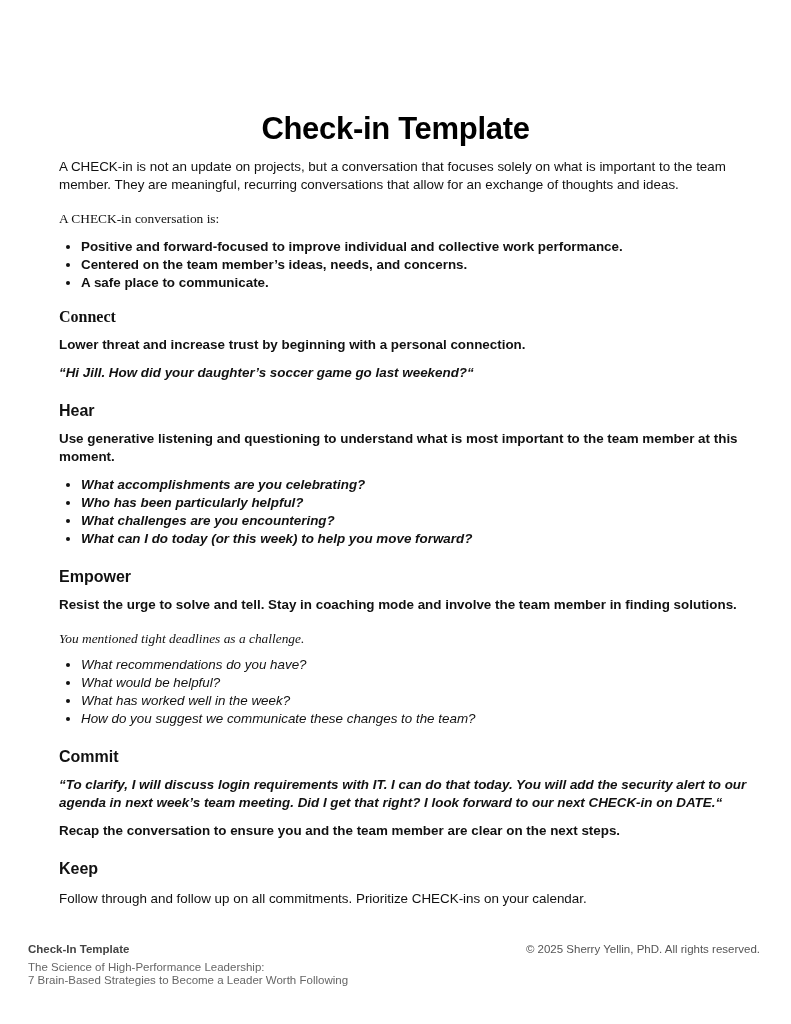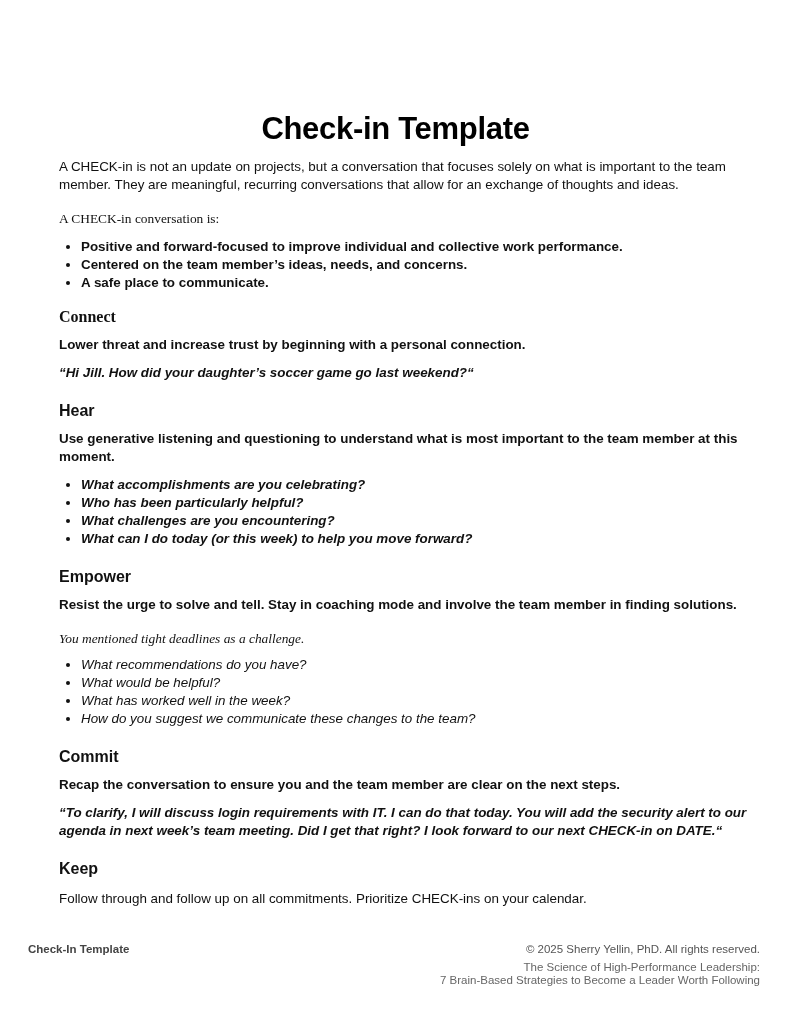--- a/index.html
+++ b/index.html
@@ -12,21 +12,21 @@
   ul { margin: 0; padding-left: 22px; }
   ul li { margin: 0; padding-left: 0; }
   .mt8 { margin-top: 8px !important; }
   .mt10 { margin-top: 10px !important; font-weight: bold; }
   .mt12 { margin-top: 12px !important; }
   .mt16 { margin-top: 16px !important; font-family: Liberation Serif, serif; }
   .mt20 { margin-top: 20px !important; }
   .footer { position: absolute; left: 28px; top: 943px; width: 732px; font-family: "Liberation Sans", sans-serif; color: #555; font-size: 11.5px; }
   .footer .row { display: flex; justify-content: space-between; }
   .footer .doc-name { font-weight: 700; color: #444; }
-  .footer .book { margin-top: 6px; line-height: 13px; color: #666; text-align: right; }
+  .footer .book { margin-top: 6px; line-height: 13px; color: #666; }
 </style>
 </head>
 <body>
 
 <h1 class="title">Check-in Template</h1>
 
 <div class="content">
   <p>A CHECK-in is not an update on projects, but a conversation that focuses solely on what is important to the team member.  They are meaningful, recurring conversations that allow for an exchange of thoughts and ideas.</p>
   <p class="mt16">A CHECK-in conversation is:</p>
   <ul class="mt10">
@@ -52,22 +52,22 @@
   <p class="mt10">Resist the urge to solve and tell. Stay in coaching mode and involve the team member in finding solutions.</p>
   <p class="mt16 italic">You mentioned tight deadlines as a challenge.</p>
   <ul class="mt8 italic">
     <li>What recommendations do you have?</li>
     <li>What would be helpful?</li>
     <li>What has worked well in the week?</li>
     <li>How do you suggest we communicate these changes to the team?</li>
   </ul>
 
   <h3 class="mt20">Commit</h3>
+  <p class="mt10 italic">“To clarify, I will discuss login requirements with IT. I can do that today. You will add the security alert to our agenda in next week’s team meeting. Did I get that right? I look forward to our next CHECK-in on DATE.“</p>
   <p class="mt10">Recap the conversation to ensure you and the team member are clear on the next steps.</p>
-  <p class="mt10 italic">“To clarify, I will discuss login requirements with IT. I can do that today. You will add the security alert to our agenda in next week’s team meeting. Did I get that right? I look forward to our next CHECK-in on DATE.“</p>
 
   <h3 class="mt20">Keep</h3>
   <p class="mt12">Follow through and follow up on all commitments. Prioritize CHECK-ins on your calendar.</p>
 </div>
 
 <div class="footer">
   <div class="row">
     <span class="doc-name">Check-In Template</span>
     <span>© 2025 Sherry Yellin, PhD. All rights reserved.</span>
   </div>

